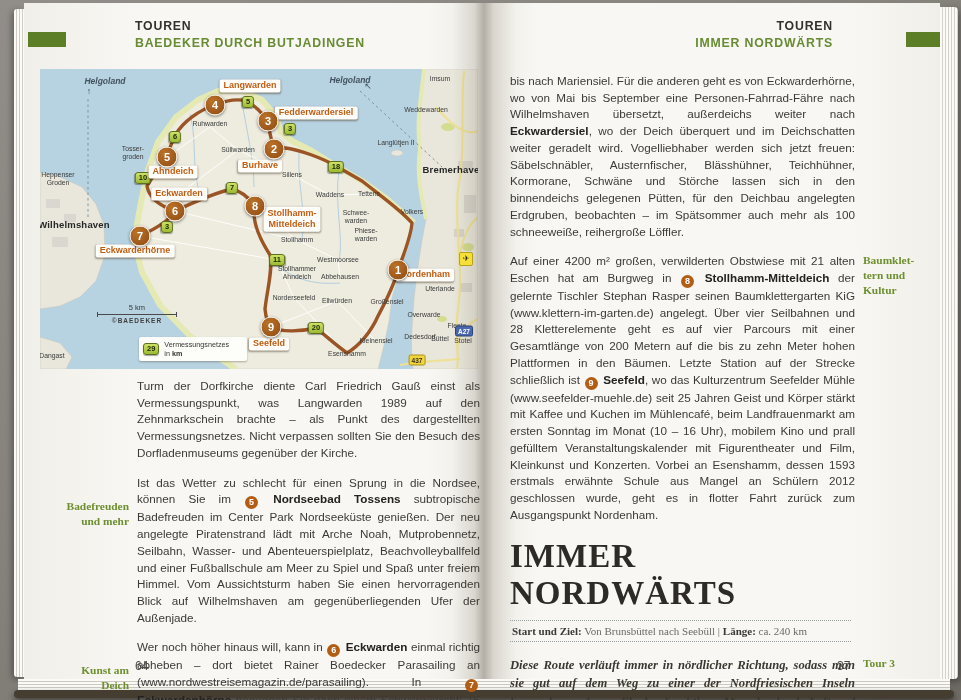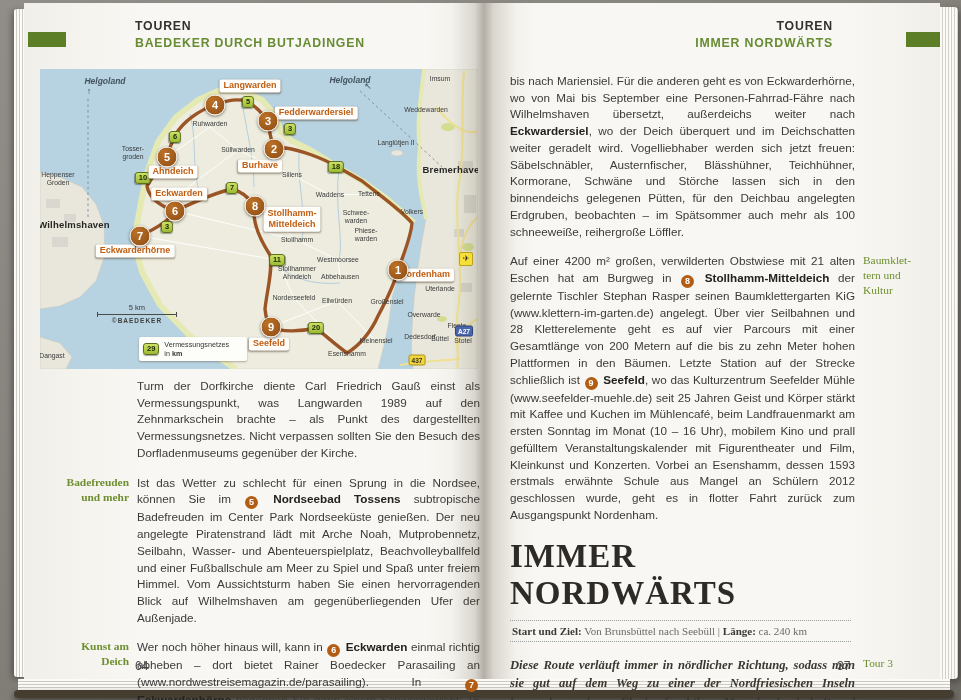--- a/index.html
+++ b/index.html
@@ -46,22 +46,22 @@
   .sline::before{left:0;} .sline::after{right:0;}
   .scopy{font-size:6.5px;font-weight:bold;letter-spacing:1px;color:#3f3f3f;}
   .legend{position:absolute;left:99px;top:268px;width:100px;background:#fdfdfa;border-radius:2px;box-shadow:0 1px 2px rgba(60,40,20,.35);display:flex;align-items:center;gap:5px;padding:3px 4px;}
   .legend .badge{position:static;transform:none;flex:none;}
   .legtext{font-size:7.2px;line-height:1.25;color:#333;text-align:left;}
   
   .bodycol{position:absolute;}
   .bodycol-left{left:33px;top:375px;width:423px;}
   .bodycol-right{left:28px;top:70px;width:424px;}
   .row{display:flex;gap:8px;margin-bottom:13px;}
-  .mlabel{flex:none;width:72px;text-align:right;font-family:"Liberation Serif",serif;font-weight:bold;font-size:11.4px;line-height:1.3;color:#6d8f2f;white-space:pre-line;}
-  .mlabel-r{flex:none;width:69px;text-align:left;font-family:"Liberation Serif",serif;font-weight:normal;font-size:11.4px;line-height:1.3;color:#6d8f2f;white-space:pre-line;}
+  .mlabel{flex:none;width:72px;text-align:right;font-family:"Liberation Serif",serif;font-weight:bold;font-size:11.4px;line-height:1.3;color:#6d8f2f;white-space:pre-line;margin-top:24px;}
+  .mlabel-r{flex:none;width:69px;text-align:left;font-family:"Liberation Serif",serif;font-weight:bold;font-size:11.4px;line-height:1.3;color:#6d8f2f;white-space:pre-line;}
   .ptext{flex:none;width:343px;font-size:11.7px;line-height:1.43;color:#3c3a38;text-align:justify;hyphens:auto;}
   .bodycol-right .ptext{width:345px;}
   .ptext b{color:#232220;}
   .wp{display:inline-flex;align-items:center;justify-content:center;width:13px;height:13px;border-radius:50%;background:#b35d14;color:#fff;font-size:9px;font-weight:bold;vertical-align:-2px;margin:0 2px 0 1px;}
   .section-title{font-family:"Liberation Serif",serif;font-size:33px;letter-spacing:1px;color:#2e2b27;margin:4px 0 8px;width:345px;}
   .infoline{width:337px;border-top:1px dotted #9aa0a0;border-bottom:1px dotted #9aa0a0;padding:4px 2px;margin:0 0 14px;font-family:"Liberation Serif",serif;font-size:11px;color:#6a6a66;}
   .infoline b{color:#3a3a38;}
   .lede{font-family:"Liberation Serif",serif;font-style:italic;font-weight:bold;font-size:12.6px;line-height:1.5;color:#3b3831;}
   .pageno{position:absolute;font-size:12px;color:#4a4846;}
   .pageno-left{left:111px;top:656px;}

